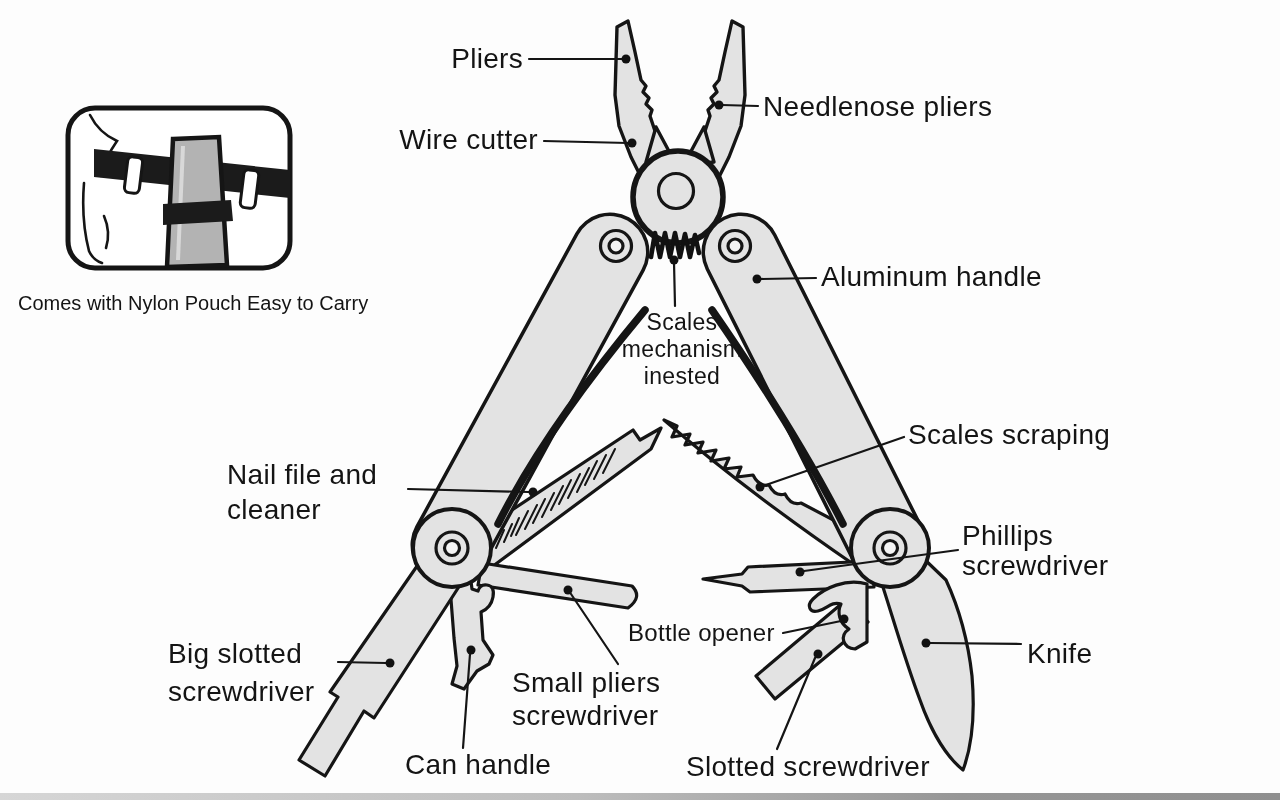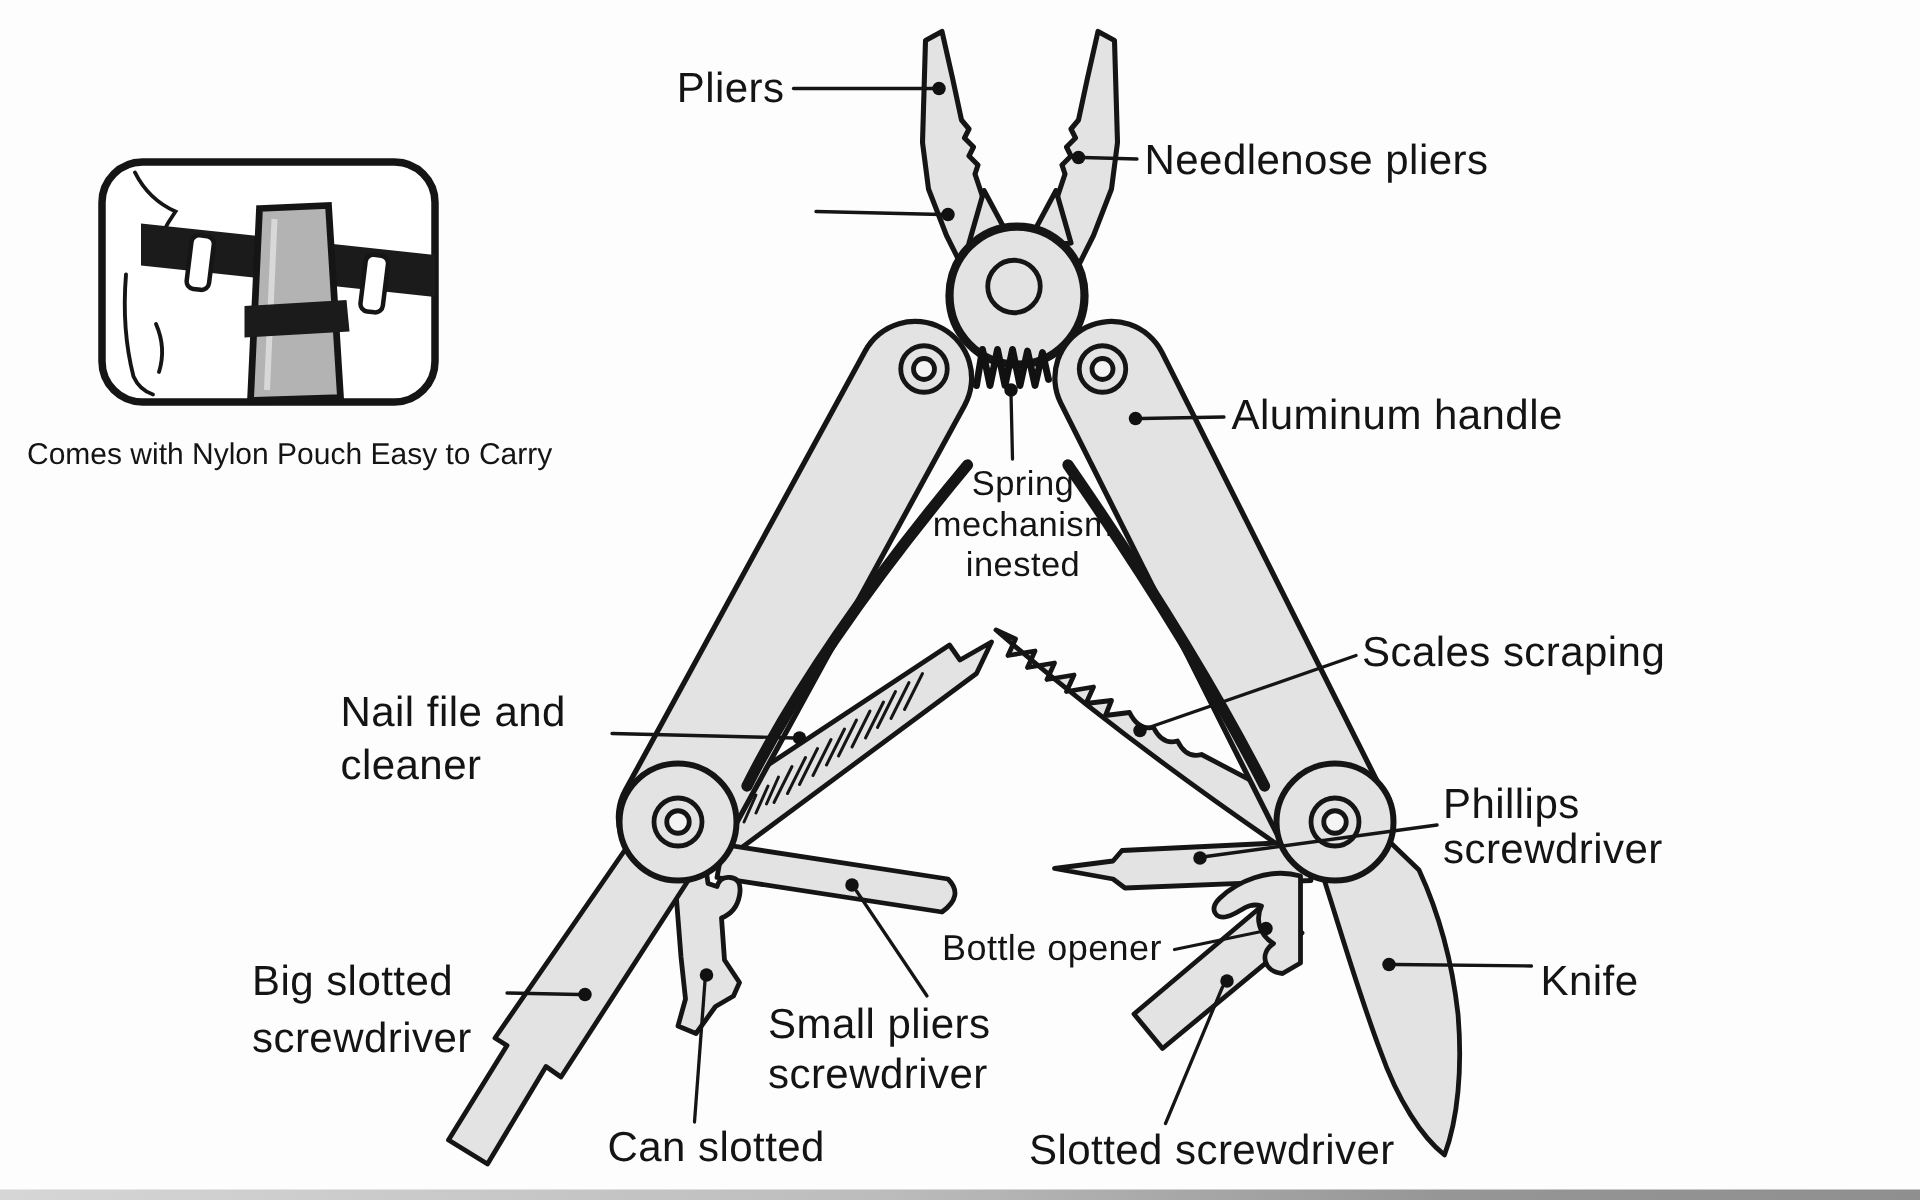--- a/index.html
+++ b/index.html
@@ -165,24 +165,25 @@
       <circle cx="568" cy="590" r="4.5"></circle>
       <circle cx="471" cy="650" r="4.5"></circle>
       <circle cx="390" cy="663" r="4.5"></circle>
       <circle cx="818" cy="654" r="4.5"></circle>
       <circle cx="926" cy="643" r="4.5"></circle>
     </g>
   </svg>
 
   <div class="label lbl-pliers">Pliers</div>
   <div class="label lbl-needlenose">Needlenose pliers</div>
+  <div class="label lbl-wire-cutter">Wire cutter</div>
   <div class="label lbl-aluminum">Aluminum handle</div>
 
   <div class="label lbl-spring">
-    <span class="ln">Spring</span>
+    <span class="ln">Scales</span>
     <span class="ln">mechanism</span>
     <span class="ln">inested</span>
   </div>
 
   <div class="label lbl-scales">Scales scraping</div>
 
   <div class="label lbl-nailfile">
     <span class="ln">Nail file and</span>
     <span class="ln">cleaner</span>
   </div>
@@ -192,21 +193,21 @@
     <span class="ln">screwdriver</span>
   </div>
 
   <div class="label lbl-bottle">Bottle opener</div>
 
   <div class="label lbl-smallslotted">
     <span class="ln">Small pliers</span>
     <span class="ln">screwdriver</span>
   </div>
 
-  <div class="label lbl-canopener">Can slotted</div>
+  <div class="label lbl-canopener">Can handle</div>
 
   <div class="label lbl-bigslotted">
     <span class="ln">Big slotted</span>
     <span class="ln">screwdriver</span>
   </div>
 
   <div class="label lbl-slotted">Slotted screwdriver</div>
   <div class="label lbl-knife">Knife</div>
 
   <div class="caption">

